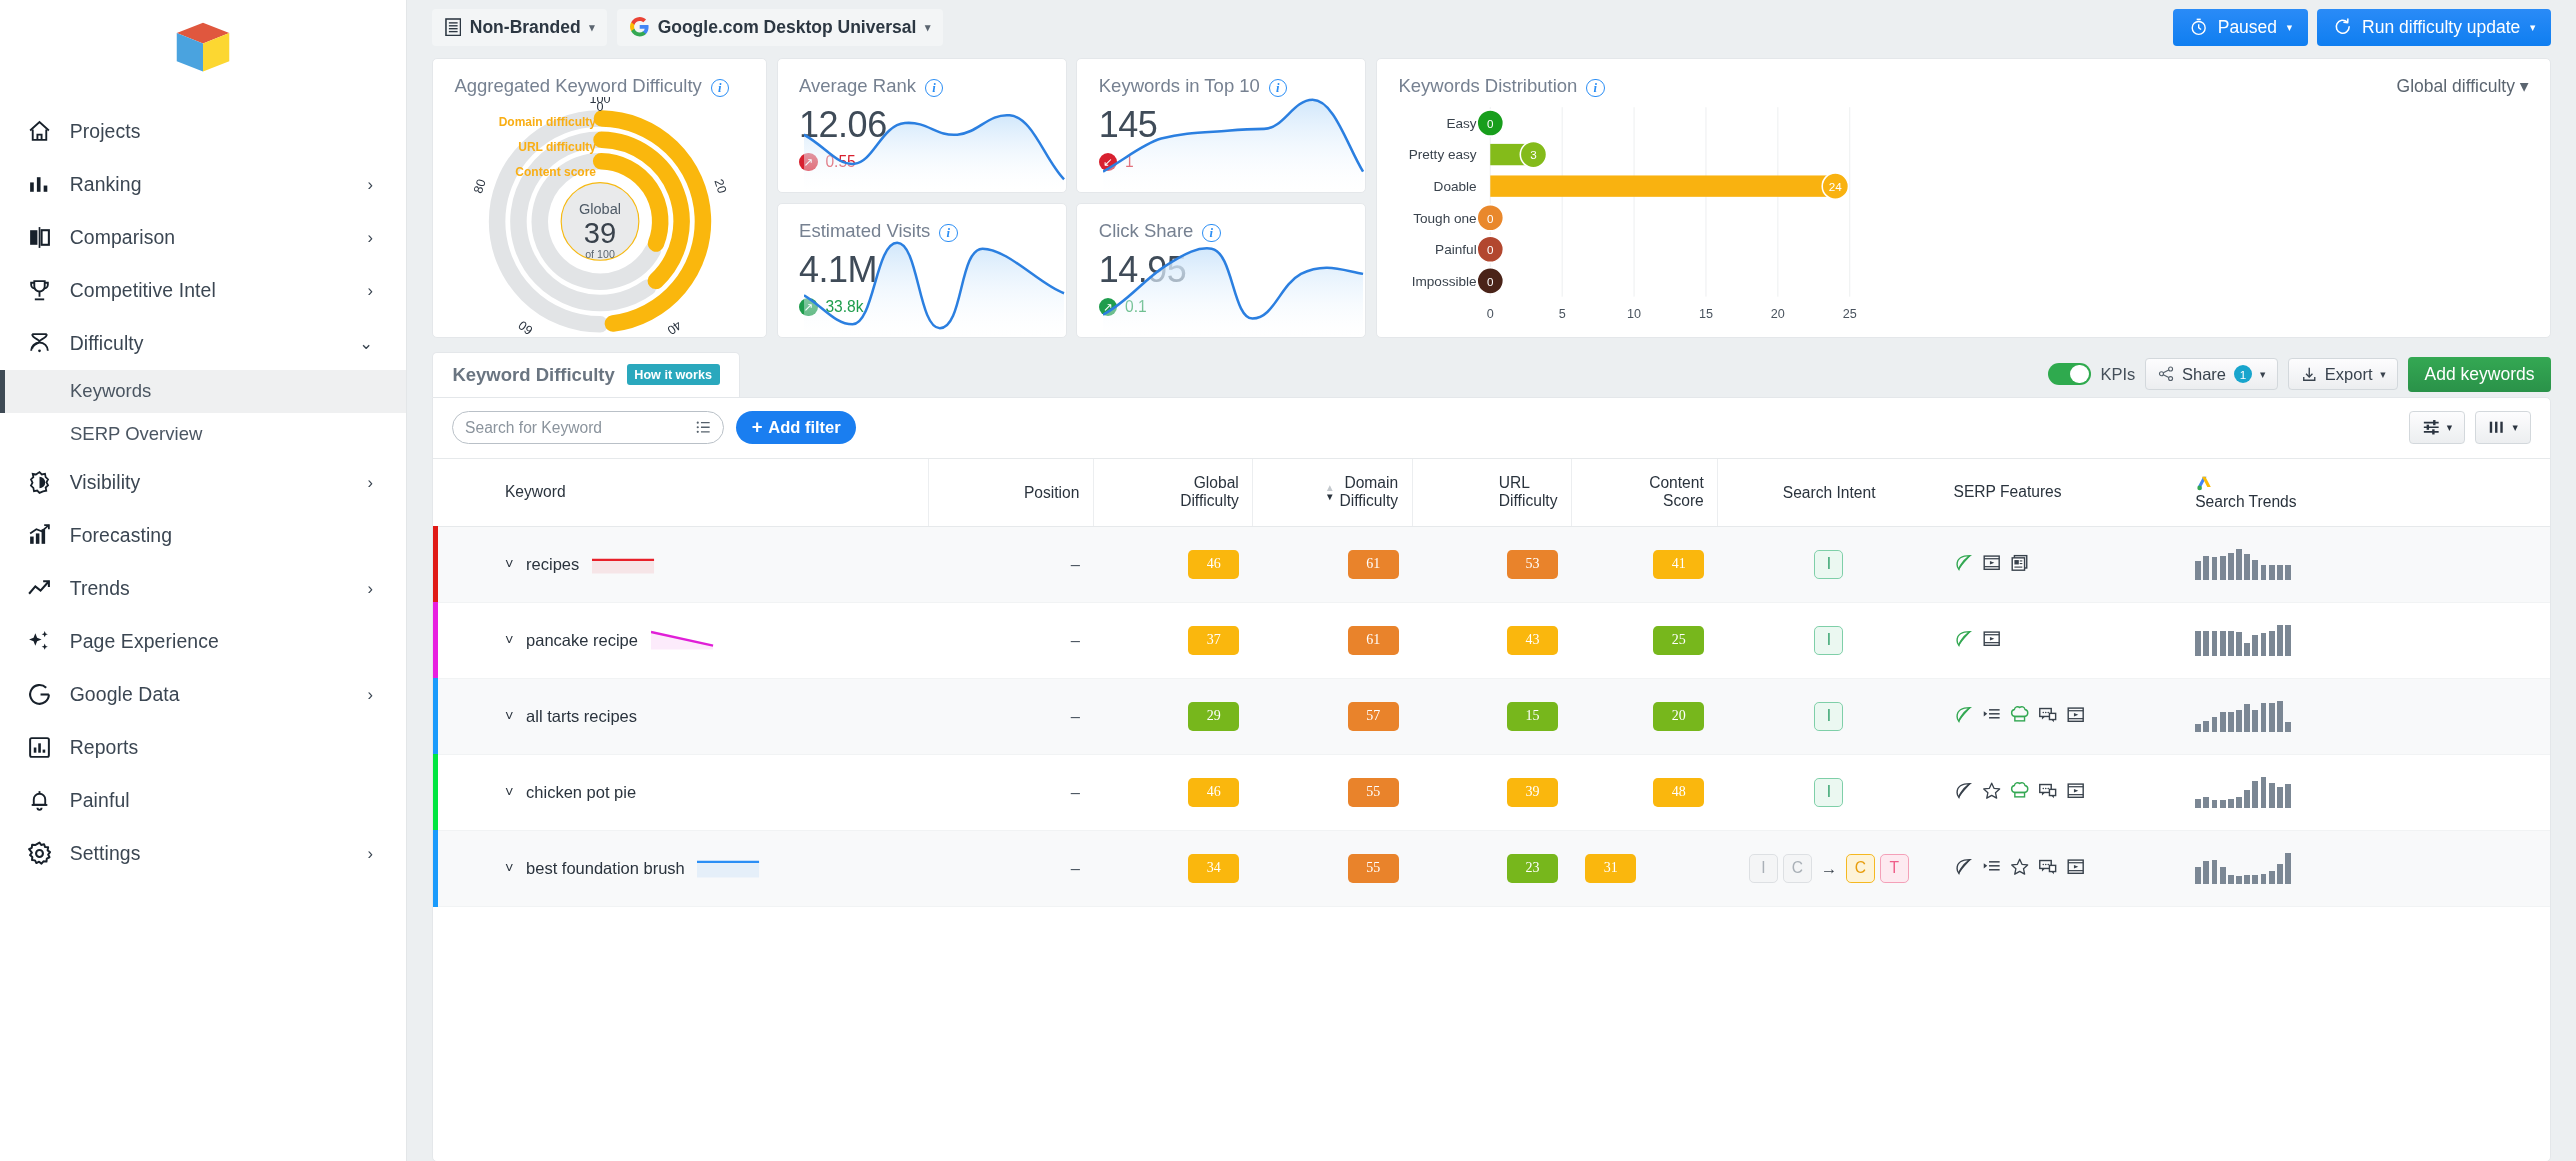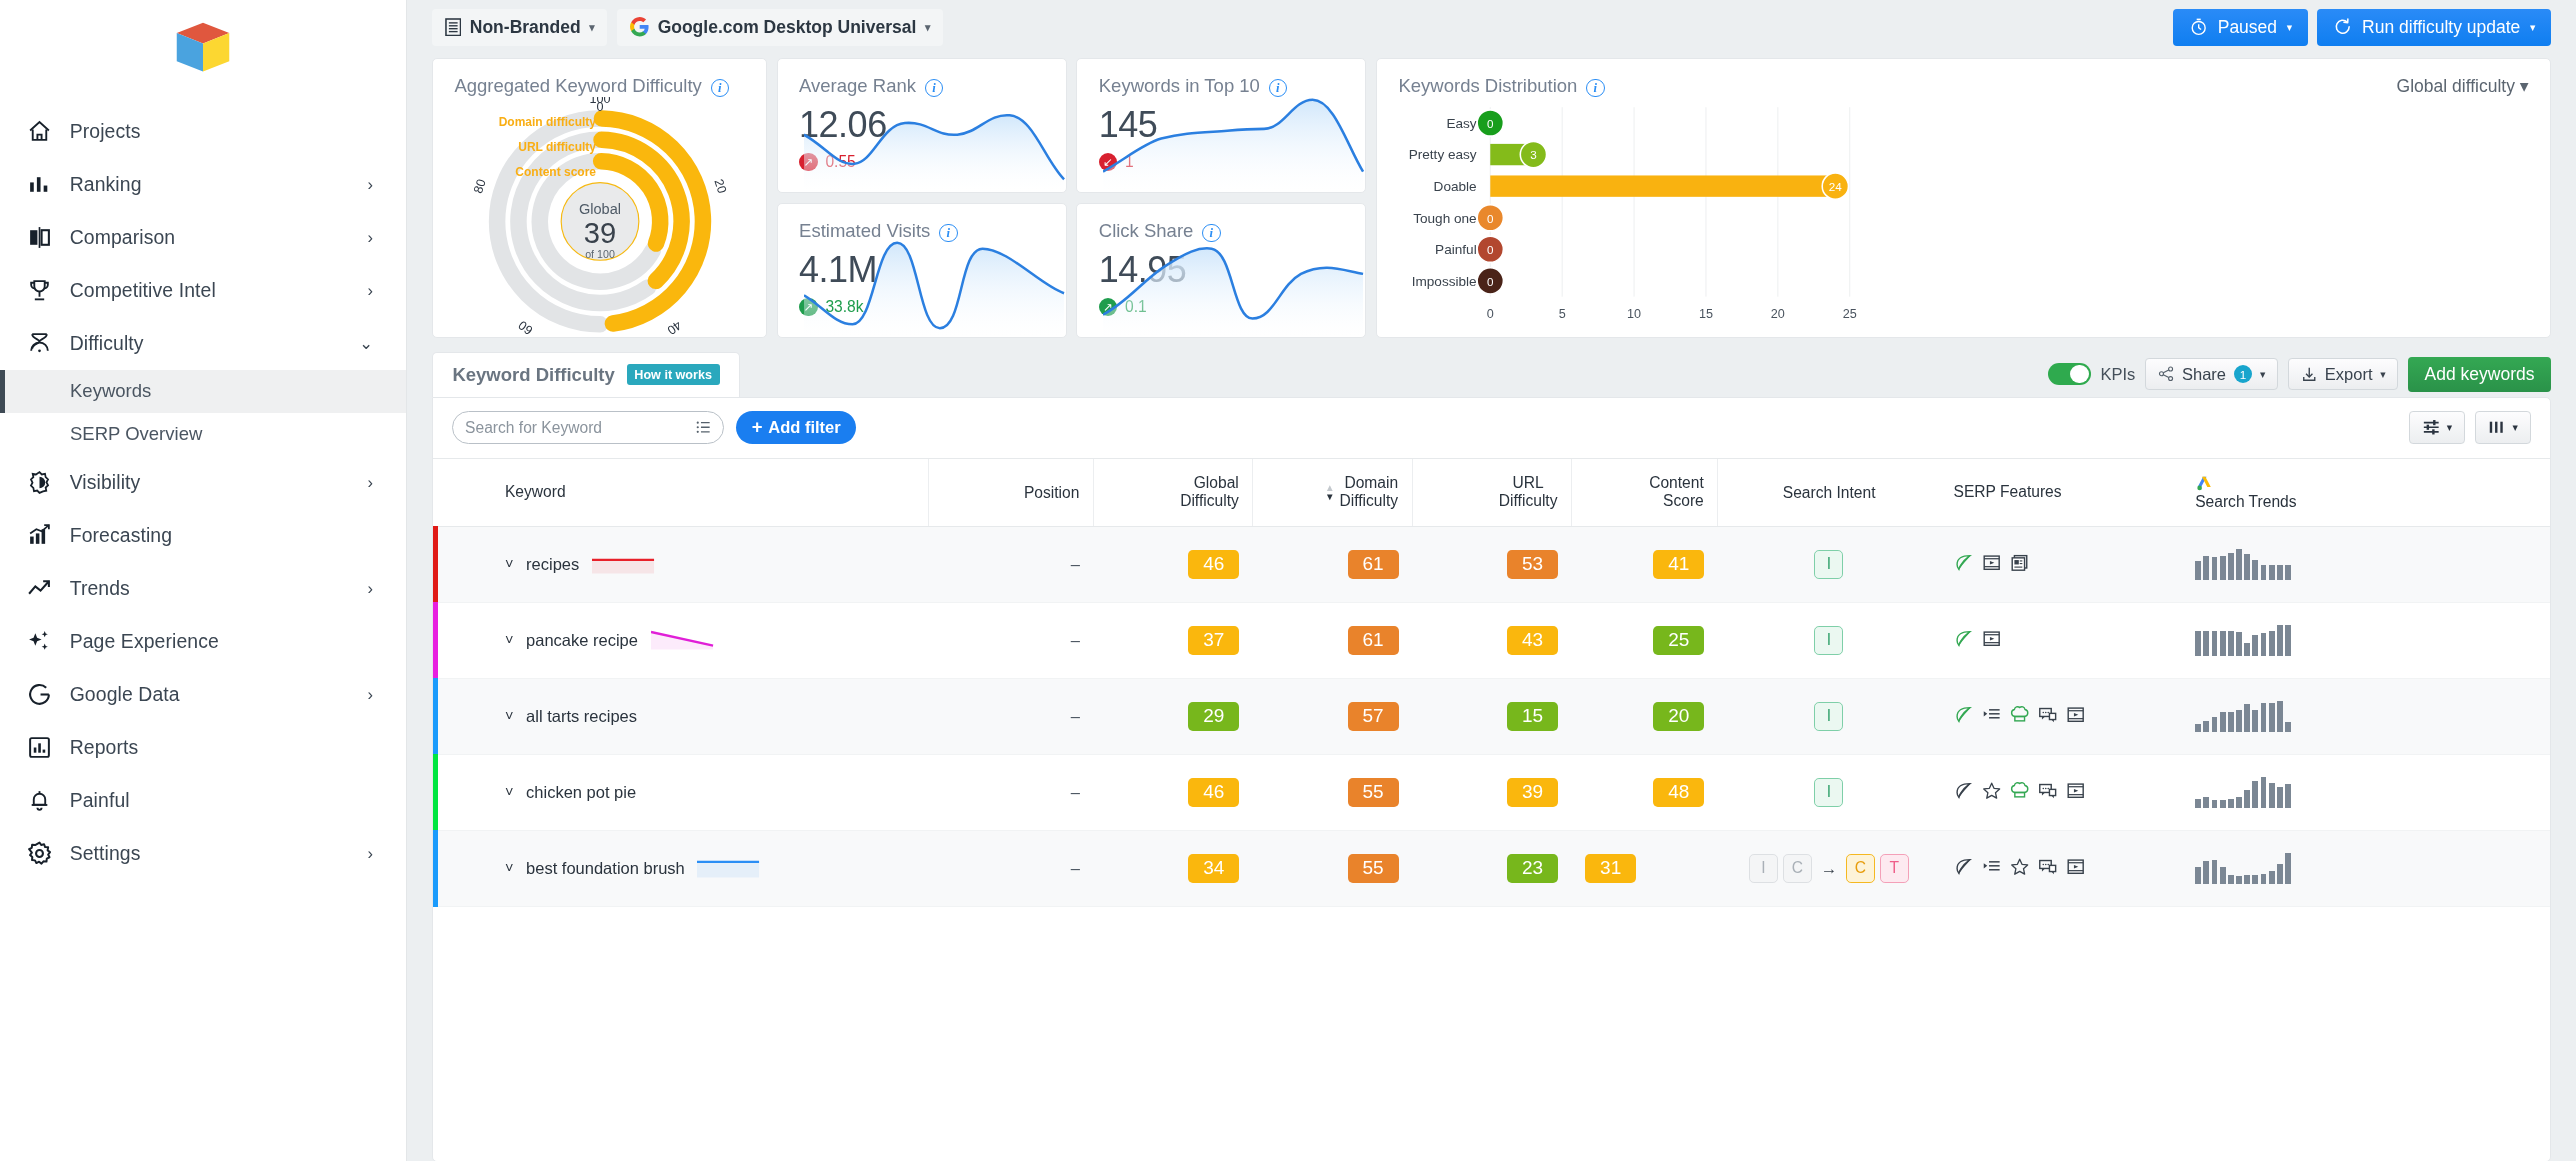--- a/index.html
+++ b/index.html
@@ -174,21 +174,21 @@
   .tbl tbody tr:nth-child(odd) { background: #f8f9fa; }
   .chk {
     width: 18.5px; height: 18.5px; border-radius: 3.9px; background: #dfe3e7; cursor: pointer;
   }
   .stripe-cell { width: 9.7px; padding: 0 !important; position: relative; }
   .stripe { position: absolute; left: 0; top: -1px; bottom: -1px; width: 4.9px; }
   .kw-cell { display: flex; align-items: center; gap: 12.6px; }
   .chev-d { color: #2a333d; font-size: 14.6px; line-height: 1; }
   .badge {
     display: inline-flex; align-items: center; justify-content: center;
-    min-width: 51px; height: 29px; border-radius: 4.9px; color: #fff; font-size: 19px;
+    min-width: 51px; height: 29px; border-radius: 4.9px; color: #fff; font-size: 14px; font-family: Liberation Serif, serif;
   }
   .intent {
     display: inline-flex; align-items: center; justify-content: center;
     width: 29px; height: 29px; border-radius: 4.9px; font-size: 15.6px;
   }
   .intent.i  { background: #ebf8f1; border: 1px solid #7ecfa8; color: #36a46f; }
   .intent.off{ background: #f4f5f6; border: 1px solid #dde0e3; color: #a9b0b7; }
   .intent.c  { background: #fdf3d8; border: 1px solid #f5b820; color: #e79d0d; }
   .intent.t  { background: #fdeaf0; border: 1px solid #f4a0b8; color: #ef5f8a; }
   .serp-icons { display: flex; align-items: center; gap: 8.7px; }
@@ -663,21 +663,21 @@
                 <col style="width:282px">
             </colgroup>
             <thead id="tbl-head">
                 <tr>
                   <th class="left" style="border-left:none"></th>
                   <th class="left"><span class="chk"></span></th>
                   <th class="left"><span style="vertical-align:middle"><div>Keyword</div></span></th>
                   <th class=""><span style="display:inline-block;vertical-align:middle"></span><span style="display:inline-block;vertical-align:middle;text-align:right"><div>Position</div></span></th>
                   <th class=""><span style="display:inline-block;vertical-align:middle"></span><span style="display:inline-block;vertical-align:middle;text-align:right"><div>Global</div><div>Difficulty</div></span></th>
                   <th class=""><span style="display:inline-block;vertical-align:middle"><span style="font-size:9.7px;line-height:8.7px;color:#2a333d;display:inline-block;vertical-align:middle;margin-right:4.9px"><div style="color:#c3c8cd">▲</div><div>▼</div></span></span><span style="display:inline-block;vertical-align:middle;text-align:right"><div>Domain</div><div>Difficulty</div></span></th>
-                  <th class=""><span style="display:inline-block;vertical-align:middle"></span><span style="display:inline-block;vertical-align:middle;text-align:center"><div>URL</div><div>Difficulty</div></span></th>
+                  <th class=""><span style="display:inline-block;vertical-align:middle"></span><span style="display:inline-block;vertical-align:middle;text-align:left"><div>URL</div><div>Difficulty</div></span></th>
                   <th class=""><span style="display:inline-block;vertical-align:middle"></span><span style="display:inline-block;vertical-align:middle;text-align:right"><div>Content</div><div>Score</div></span></th>
                   <th class="ctr"><span style="display:inline-block;vertical-align:middle"></span><span style="display:inline-block;vertical-align:middle;text-align:center"><div>Search Intent</div></span></th>
                   <th class="left"><span style="vertical-align:middle"><div>SERP Features</div></span></th>
                   <th class="left"><svg width="18.5" height="18.5" viewBox="0 0 24 24" style="vertical-align:-3.9px;margin-right:5.8px">
                       <path d="M10.5 3.5 L3.5 17 h4.5 L15 3.5z" fill="#4285F4"></path>
                       <path d="M13.5 3.5 L20.5 17 h-4.5 L9 3.5z" fill="#FBBC05"></path>
                       <circle cx="6" cy="18" r="3" fill="#34A853"></circle>
                     </svg><span style="vertical-align:middle"><div>Search Trends</div></span></th>
                 </tr>
               </thead>

